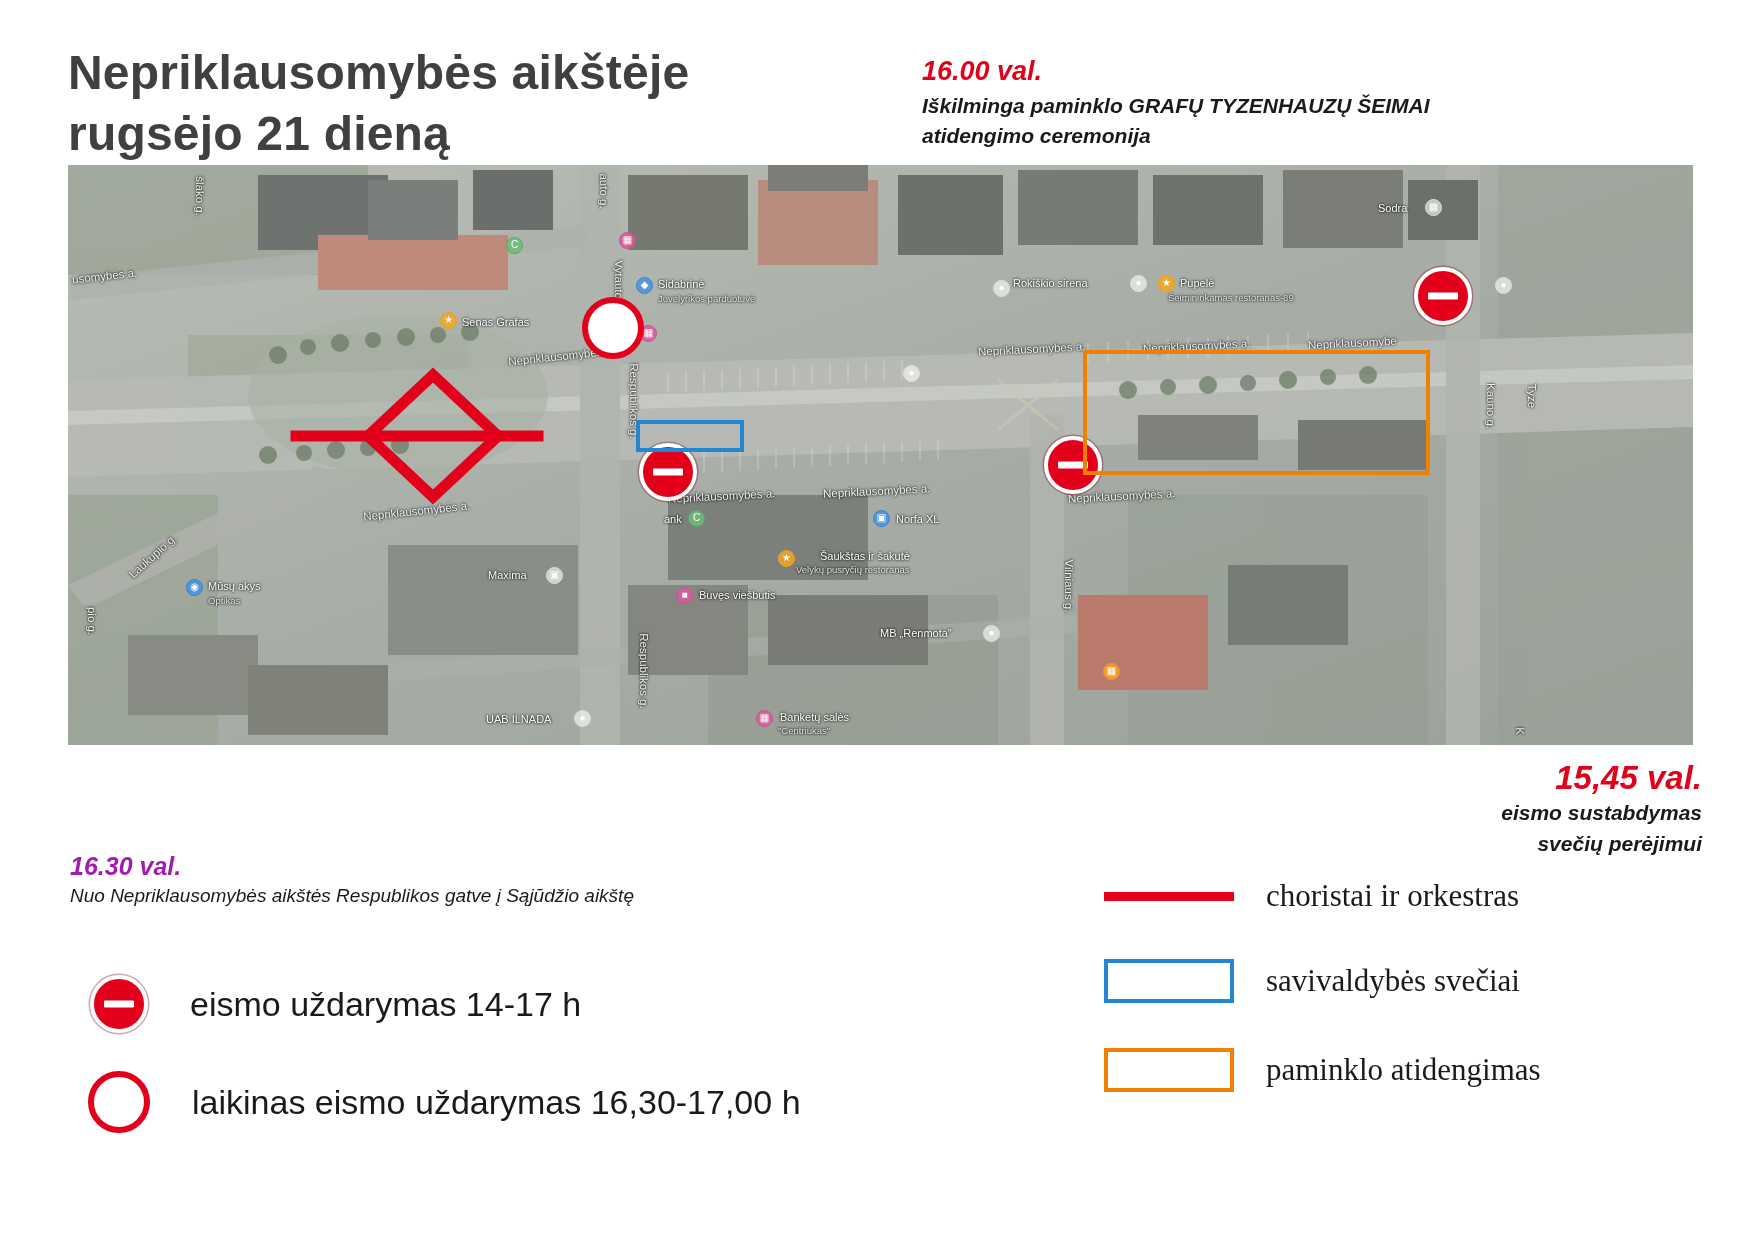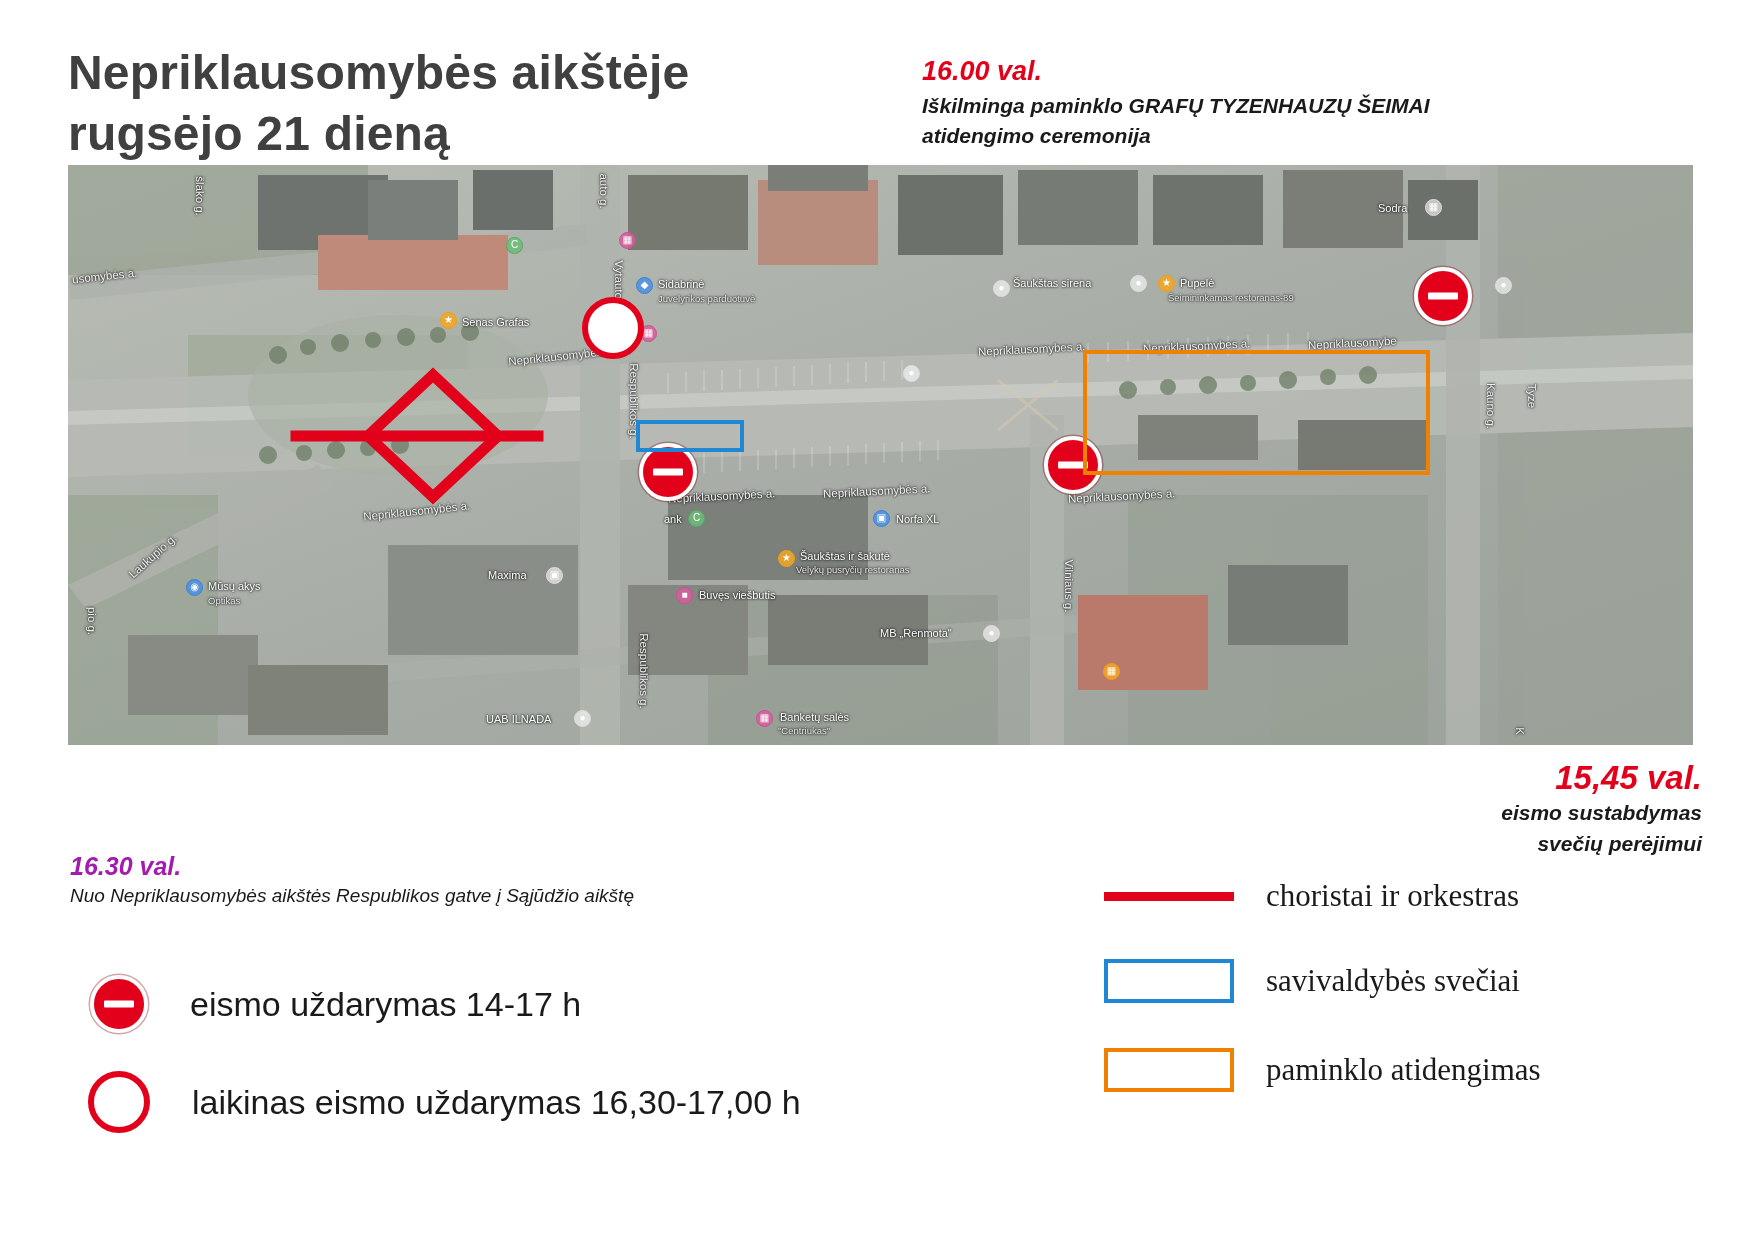--- a/index.html
+++ b/index.html
@@ -472,42 +472,42 @@
 
   <div class="poi-dot blue" style="left:568px; top:112px;">
       <i>◆</i>
     </div>
   <div class="map-label poi" style="left:590px; top:113px;">Sidabrinė</div>
   <div class="map-label poi-sub" style="left:590px; top:128px;">Juvelyrikos parduotuvė</div>
 
   <div class="poi-dot grey" style="left:1062px; top:110px;">
       <i>●</i>
     </div>
-  <div class="map-label poi" style="left:945px; top:112px;">Šaukštas sirena</div>
+  <div class="map-label poi" style="left:945px; top:112px;">Rokiškio sirena</div>
 
   <div class="poi-dot orange" style="left:1090px; top:110px;">
       <i>★</i>
     </div>
   <div class="map-label poi" style="left:1112px; top:112px;">Pupelė</div>
   <div class="map-label poi-sub" style="left:1100px; top:127px;">Šeimininkamas restoranas-89</div>
 
   <div class="poi-dot grey" style="left:1357px; top:34px;">
       <i>▦</i>
     </div>
   <div class="map-label poi" style="left:1310px; top:37px;">Sodra</div>
 
   <div class="poi-dot blue" style="left:805px; top:345px;">
       <i>▣</i>
     </div>
   <div class="map-label poi" style="left:828px; top:348px;">Norfa XL</div>
 
   <div class="poi-dot orange" style="left:710px; top:385px;">
       <i>★</i>
     </div>
-  <div class="map-label poi" style="left:732px; top:385px;">Šaukštas ir šakutė</div>
+  <div class="map-label poi" style="left:752px; top:385px;">Šaukštas ir šakutė</div>
   <div class="map-label poi-sub" style="left:728px; top:399px;">Velykų pusryčių restoranas</div>
 
   <div class="poi-dot pink" style="left:608px; top:422px;">
       <i>■</i>
     </div>
   <div class="map-label poi" style="left:631px; top:424px;">Buvęs viešbutis</div>
 
   <div class="poi-dot grey" style="left:915px; top:460px;">
       <i>●</i>
     </div>

